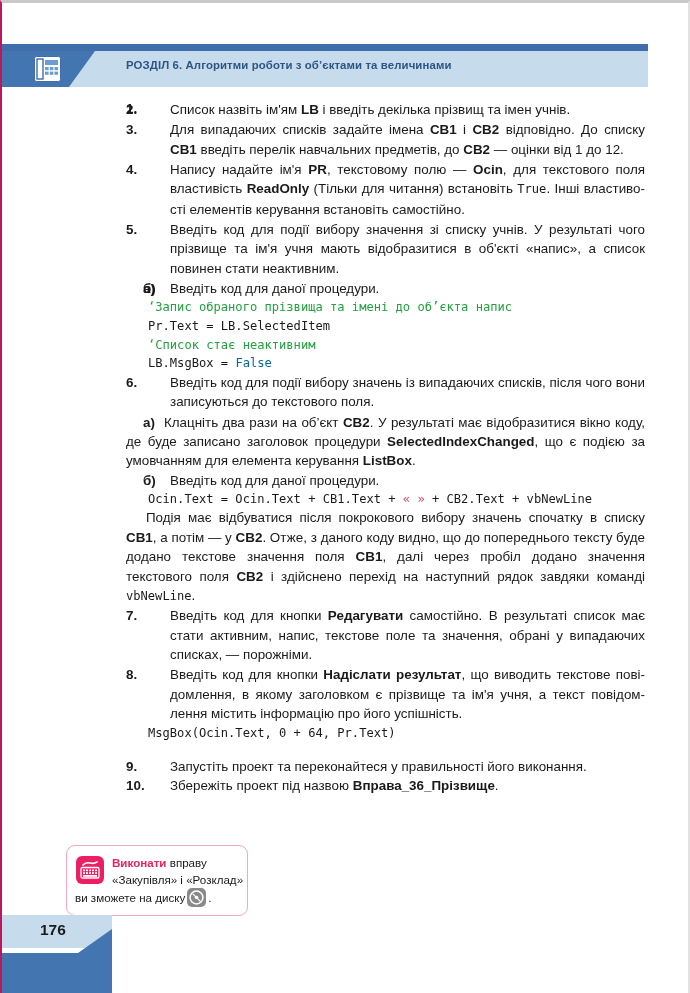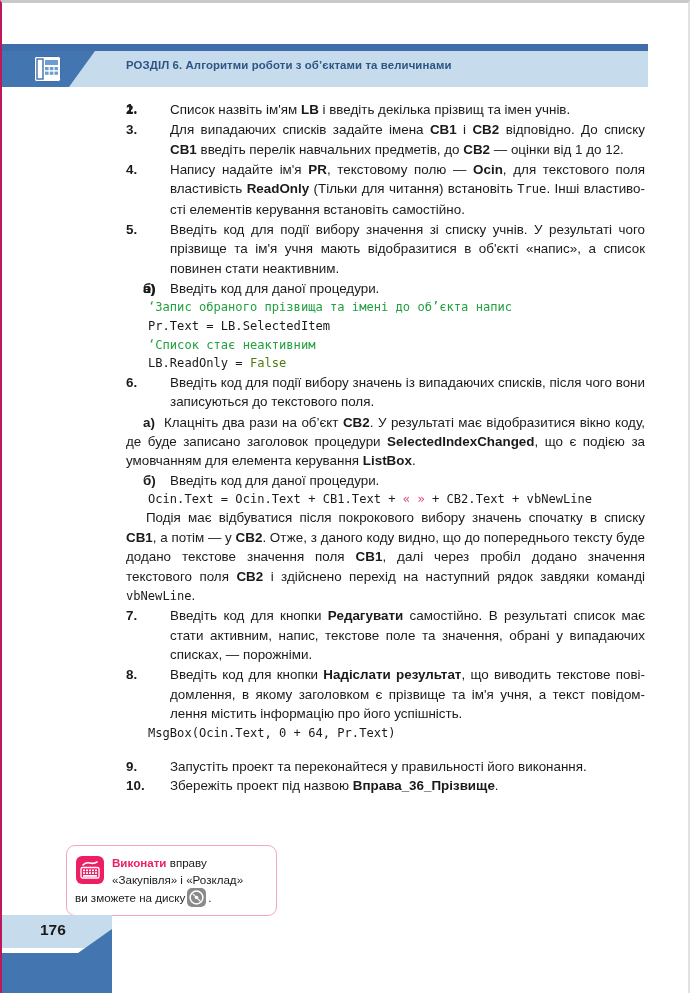--- a/index.html
+++ b/index.html
@@ -139,30 +139,30 @@
 
   .code {
     padding-left: 146px;
     font-family: "DejaVu Sans Mono", monospace;
     font-size: 12.1px;
     line-height: 18.6px;
     color: #1a1a1a;
     white-space: pre-wrap;
   }
   .code.cm { color: #22a13f; }
-  .code .kw { color: #4d7c0f; }
+  .code .kw { color: #0369a1; }
   .code .str { color: #e0456b; }
   .mono { font-family: "DejaVu Sans Mono", monospace; font-size: 12.1px; margin-top: 6px; }
 
   
   .callout {
     position: absolute;
     left: 64px;
     top: 842px;
-    width: 211px;
+    width: 182px;
     height: 71px;
     border: 1.8px solid #f4a8bd;
     border-radius: 9px;
     background: #ffffff;
     box-sizing: border-box;
   }
   .callout-kb {
     position: absolute;
     left: 9px;
     top: 10px;
@@ -311,21 +311,21 @@
     </div>
 
     <div class="sub">
       <span class="slab">б)</span>
       <span>Введіть код для даної процедури.</span>
     </div>
 
     <div class="code cm">‘Запис обраного прізвища та імені до об’єкта напис</div>
     <div class="code">Pr.Text = LB.SelectedItem</div>
     <div class="code cm">‘Список стає неактивним</div>
-    <div class="code"><span>LB.ReadOnly = </span><span class="kw">False</span></div>
+    <div class="code"><span>LB.MsgBox = </span><span class="kw">False</span></div>
 
     <div class="item">
       <span class="num">6.</span>
       <span>Введіть код для події вибору значень із випадаючих списків, після чого вони записуються до текстового поля.</span>
     </div>
 
     <div class="sub flow">
       <span class="slab">а)</span><span>Клацніть два рази на об’єкт <b>CB2</b>. У результаті має відобразитися ві­кно коду, де буде записано заголовок процедури <b>SelectedIndexChanged</b>, що є подією за умовчанням для елемента керування <b>ListBox</b>.</span>
     </div>
 

